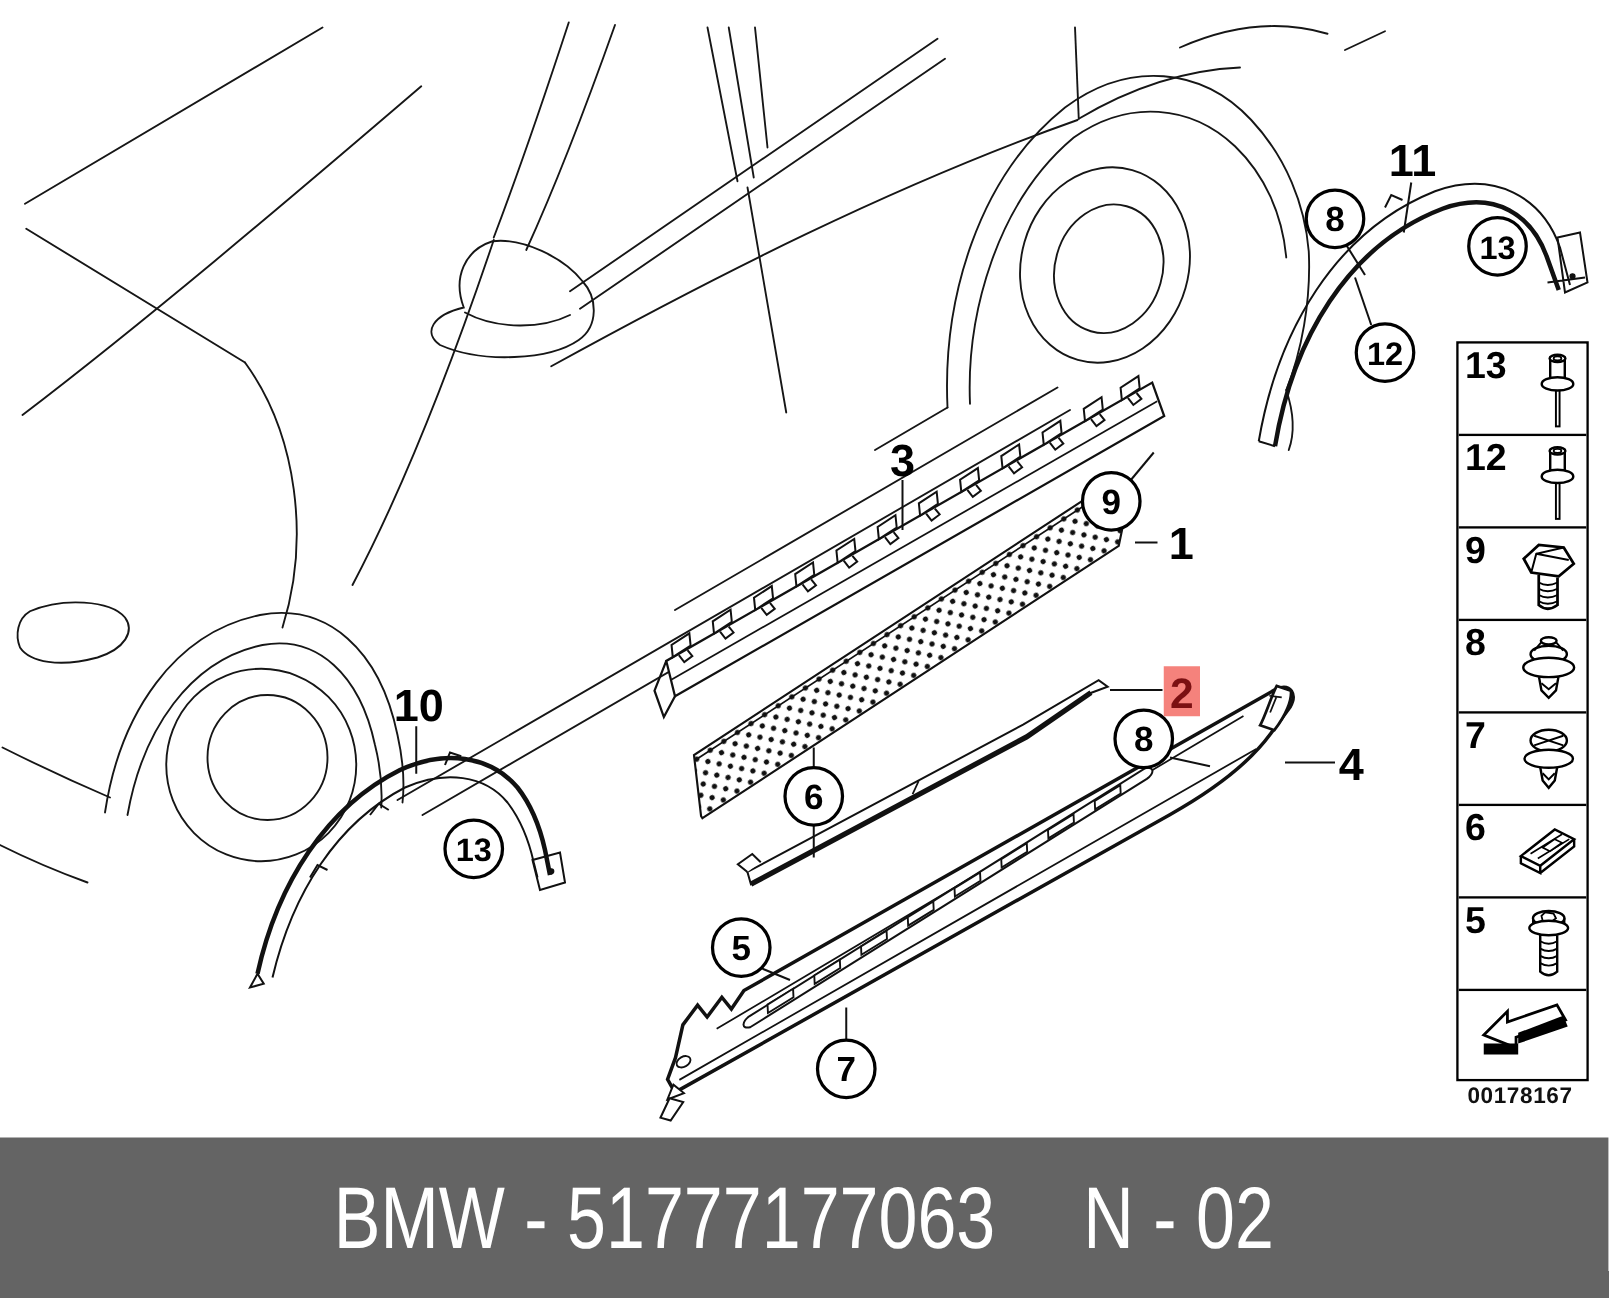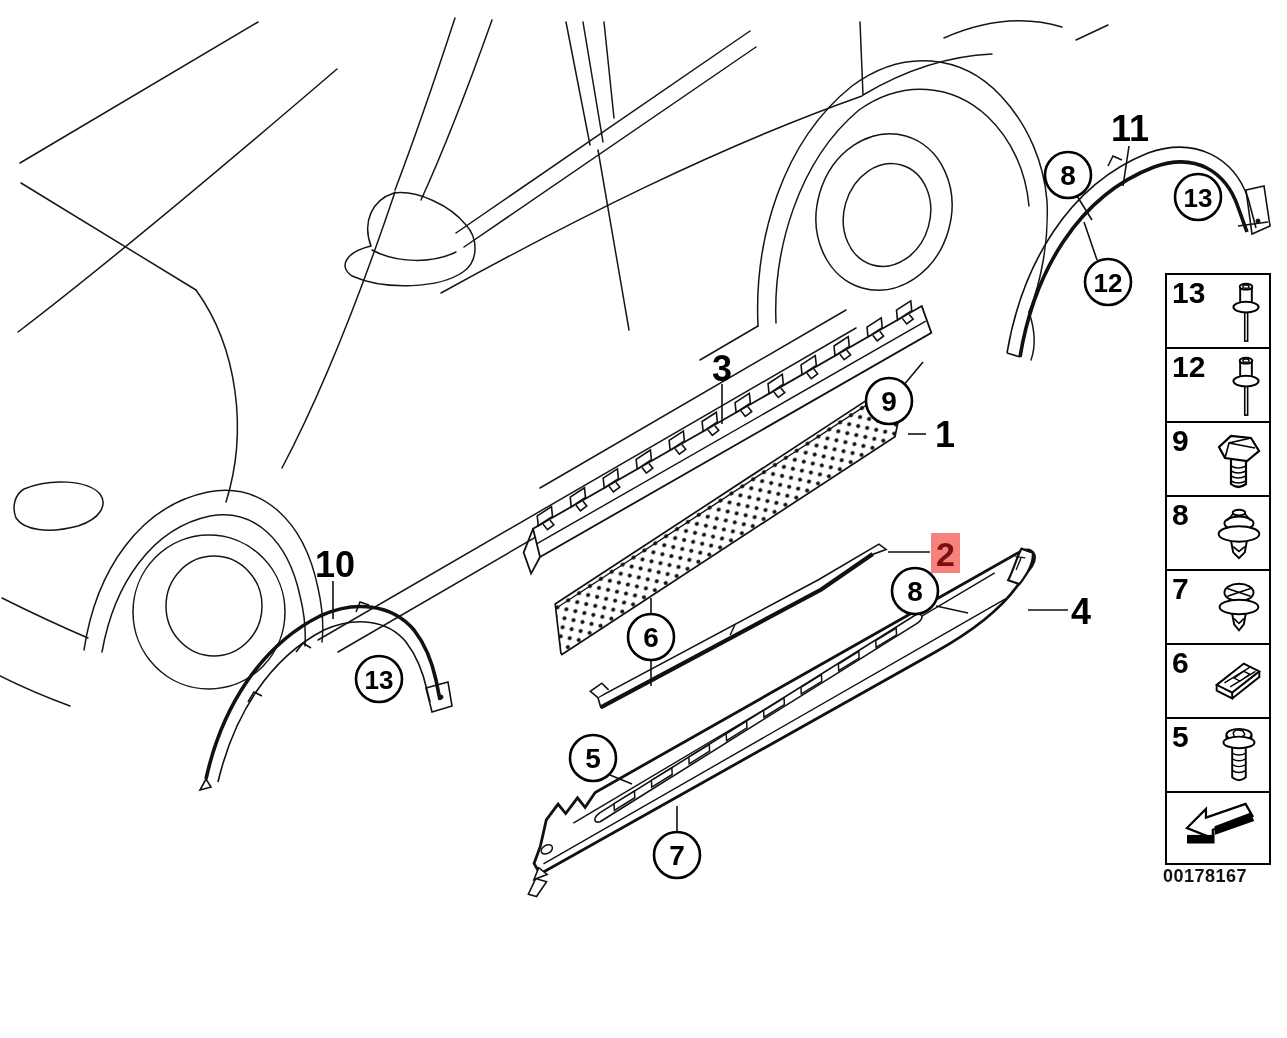--- a/index.html
+++ b/index.html
@@ -10,21 +10,21 @@
 
   
   .sidebar{position:absolute;left:1165px;top:273px;width:102px;border:2px solid #000;background:#fff;}
   .cell{position:relative;height:72px;border-bottom:2px solid #000;background:#fff;}
   .cell:last-child{border-bottom:none;}
   .cell .num{position:absolute;left:5px;top:1px;font-size:30px;font-weight:bold;color:#000;line-height:1.1;}
   .cell .ic{position:absolute;right:3px;top:50%;transform:translateY(-50%);}
   .cell.tall .ic{top:50%;}
   .cell.arrowcell{height:70px;}
   .cell.arrowcell .ic{left:50%;right:auto;transform:translate(-50%,-50%);}
-  .imgnum{position:absolute;left:1163px;top:866px;width:106px;text-align:left;
+  .imgnum{position:absolute;left:1163px;top:866px;width:106px;text-align:center;
           font-size:18px;font-weight:bold;color:#111;letter-spacing:.5px;}
 
   
   .footer{position:absolute;left:0;top:910px;width:1287px;height:128px;display:flex;
           align-items:center;justify-content:center;}
   .footer-inner{display:flex;gap:88px;align-items:baseline;transform:scaleX(0.8);}
   .footer-inner span{font-size:70px;font-weight:400;letter-spacing:0px;white-space:nowrap;}
 </style>
 </head>
 <body>
@@ -302,14 +302,20 @@
     <div class="cell arrowcell">
       <svg class="ic" width="92" height="62" viewBox="0 0 92 72">
         <path d="M10,36 L32,14 L32,24 L78,8 L86,22 L40,38 L40,48 Z" fill="#fff" stroke="#000" stroke-width="2.6"></path>
         <path d="M10,44 L42,44 L42,54 L10,54 Z" fill="#000"></path>
         <path d="M42,44 L88,28 L84,18 L42,34 Z" fill="#000"></path>
       </svg>
     </div>
   </div>
   <div class="imgnum">00178167</div>
 
+  <div class="footer" style="background: rgb(100, 100, 100); color: rgb(255, 255, 255);">
+    <div class="footer-inner">
+      <span>BMW - 51777177063</span>
+      <span>N - 02</span>
+    </div>
+  </div>
 
 </div>
 
 </body></html>

